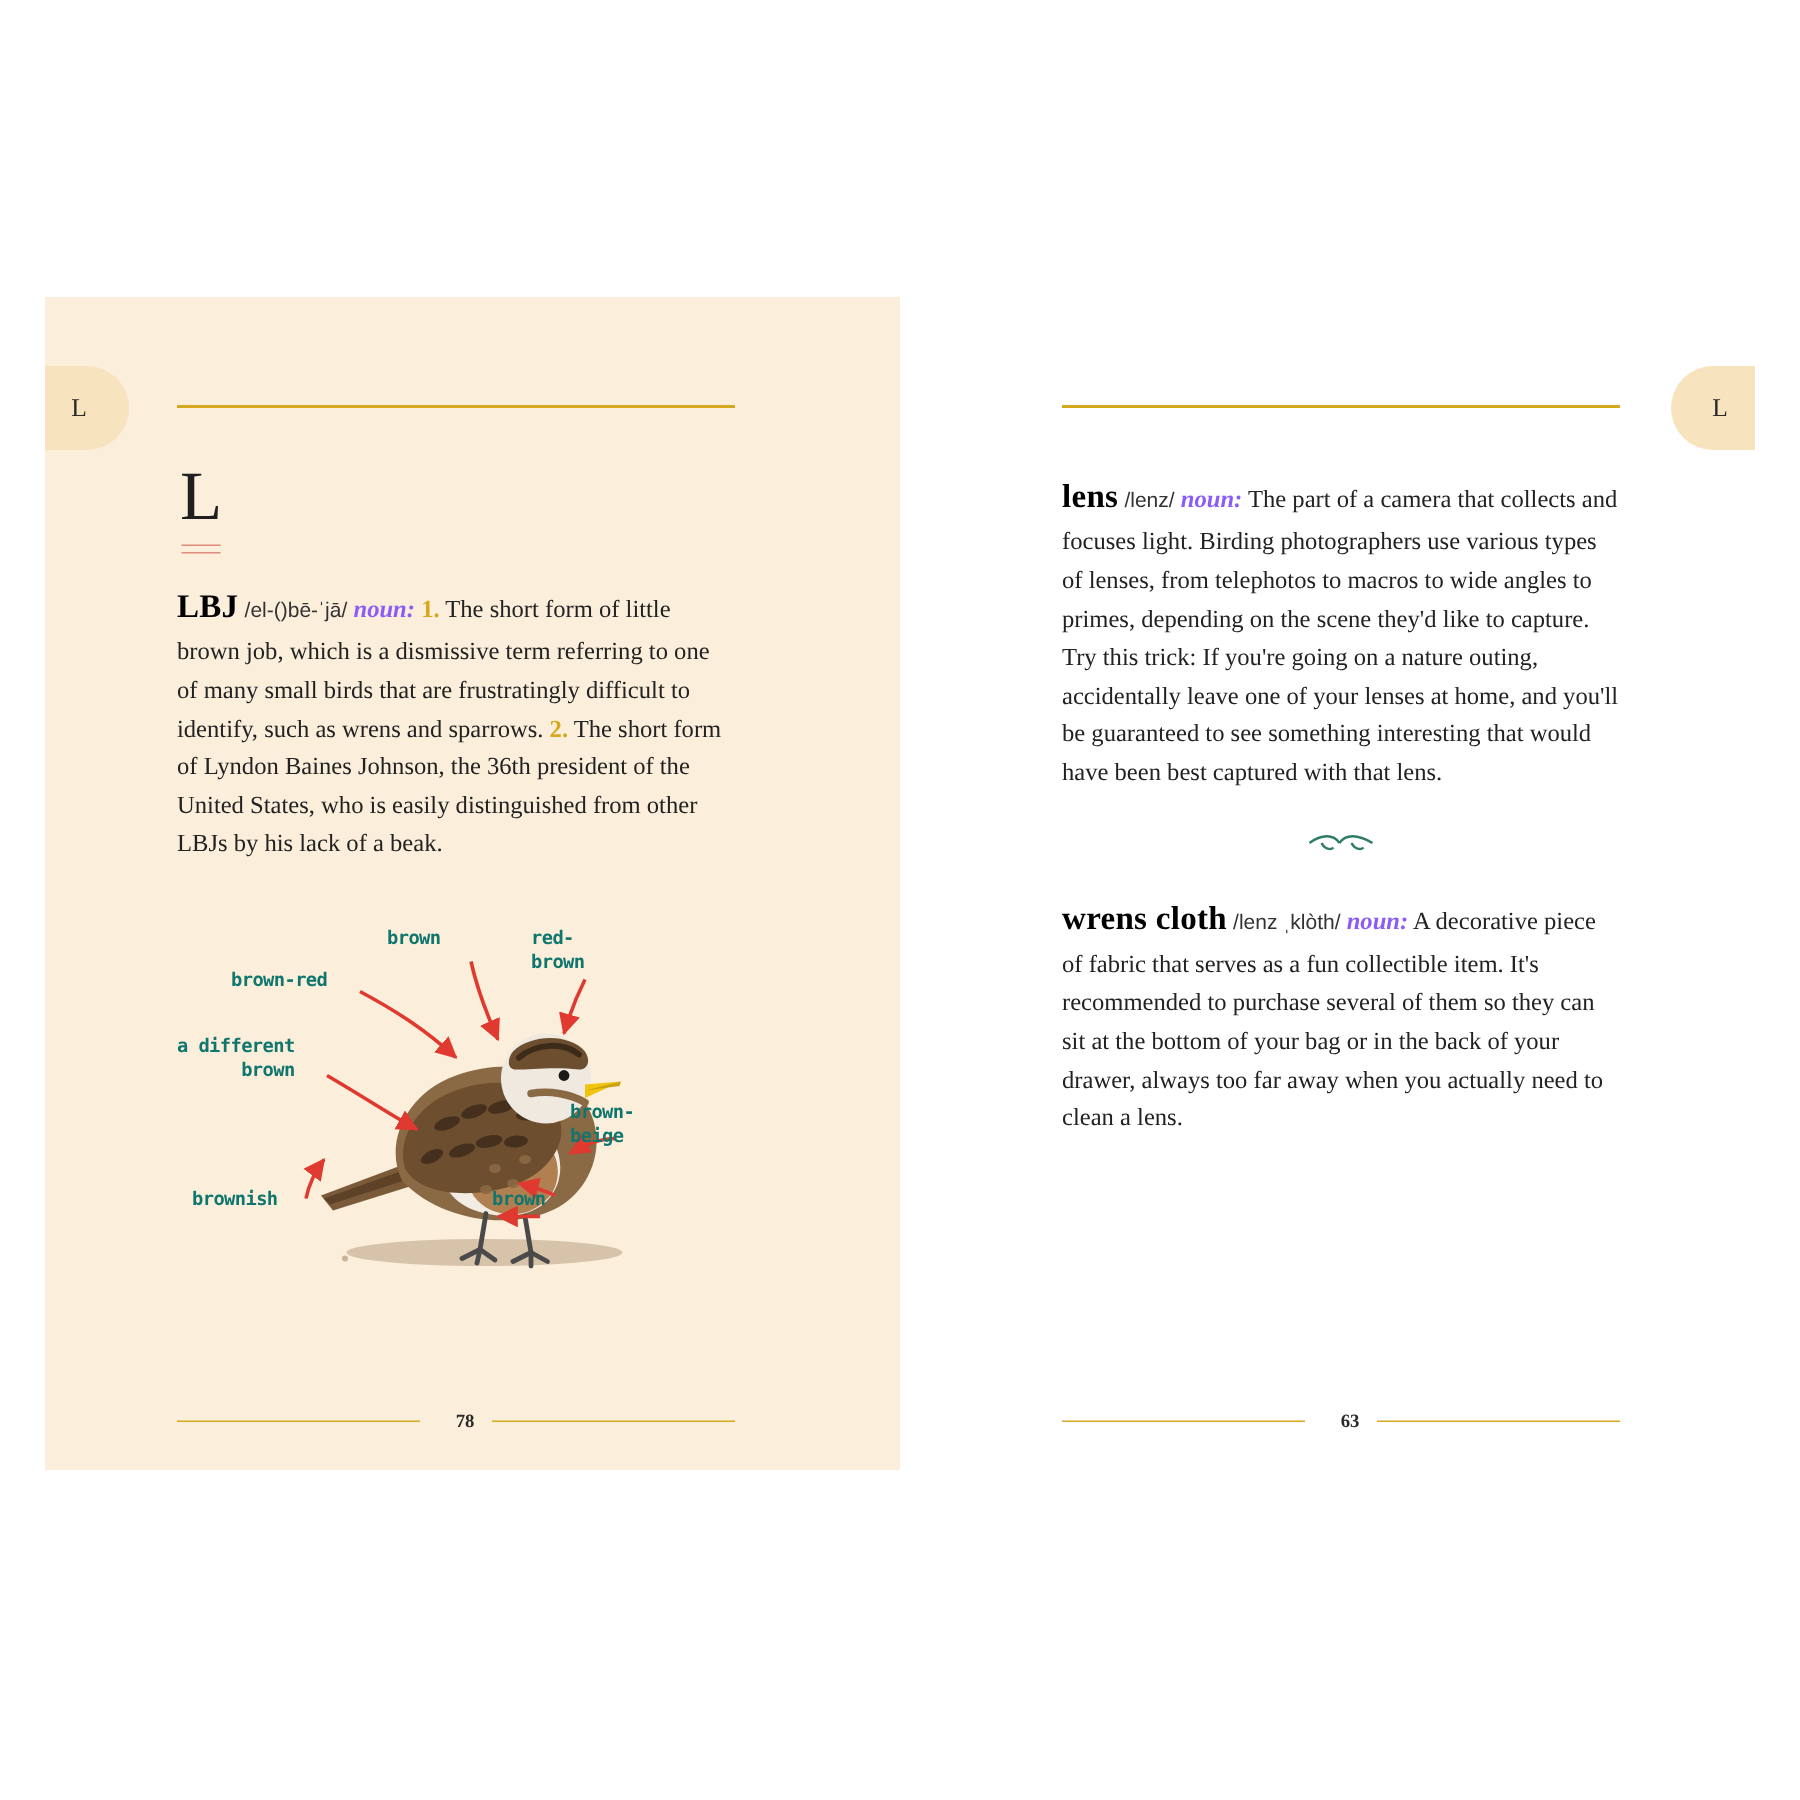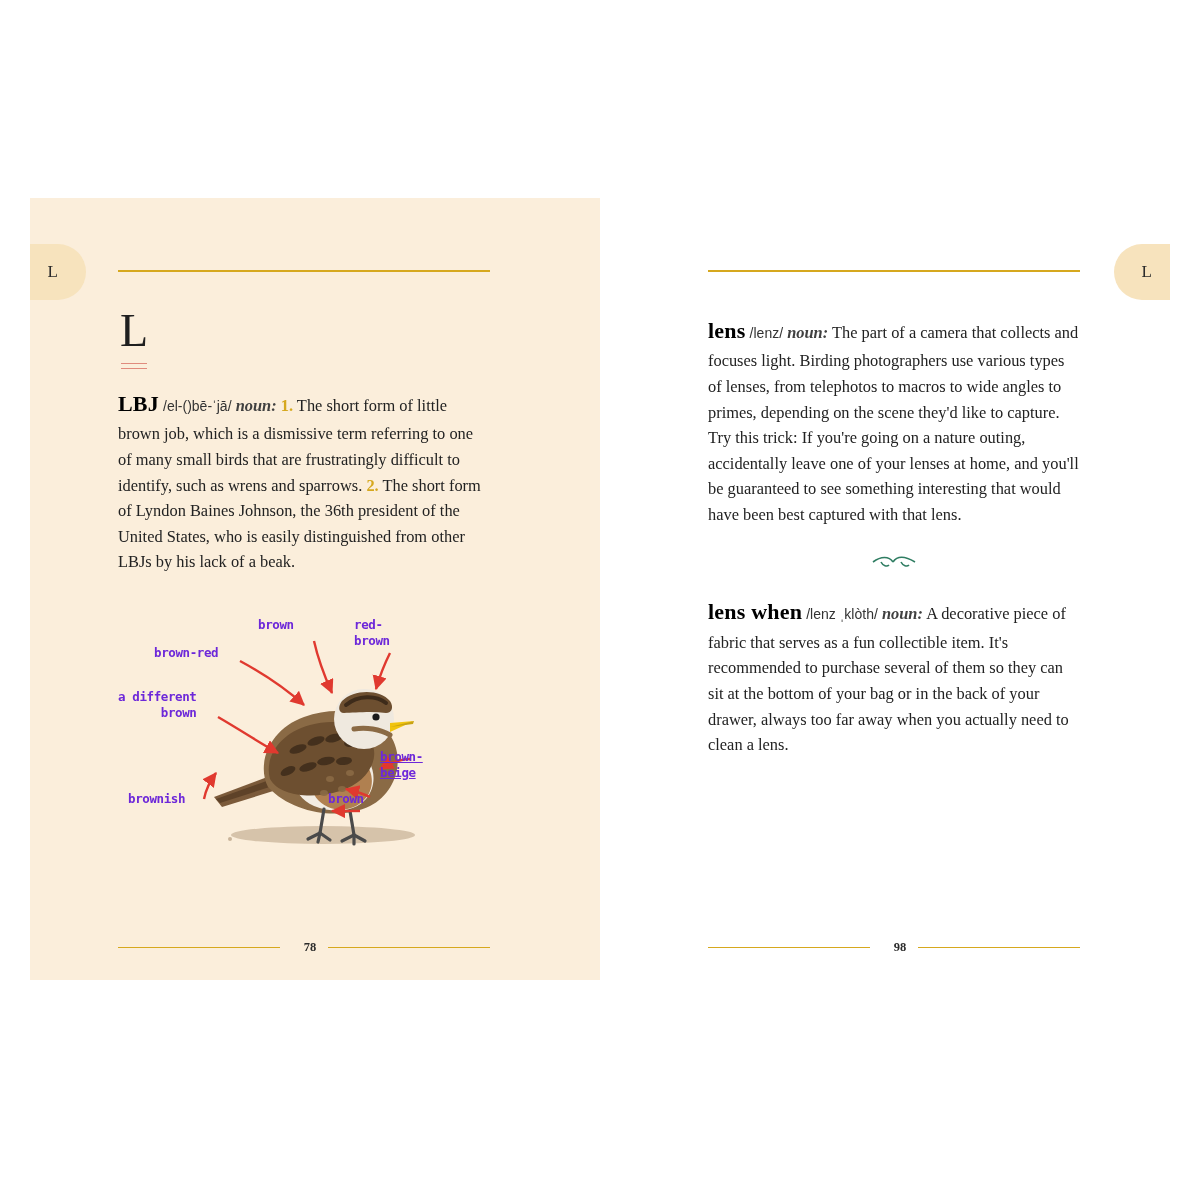--- a/index.html
+++ b/index.html
@@ -155,21 +155,21 @@
   }
   .pron {
     font-family: "Liberation Sans", sans-serif;
     font-size: 14px;
     color: #333333;
     text-align: right;
   }
   .pos {
     font-style: italic;
     font-weight: bold;
-    color: #404040;
+    color: #8b5cf6;
   }
   .sensenum {
     color: #d6a81e;
     font-weight: bold;
   }
 
   
   .ornament {
     text-align: center;
     margin: 26px 0 6px 0;
@@ -181,21 +181,21 @@
     position: relative;
     width: 372px;
     height: 268px;
     margin-top: 26px;
   }
   .label {
     position: absolute;
     font-family: "DejaVu Sans Mono", monospace;
     font-size: 12.5px;
     line-height: 1.25;
-    color: #6d28d9;
+    color: #0f766e;
     font-weight: bold;
     letter-spacing: -0.4px;
   }
 </style>
 </head>
 <body>
 
 <div class="spread">
 
   <div class="page-left"></div>
@@ -290,21 +290,21 @@
           <path d="M252 196 C244 192 236 190 228 188"></path>
           <path d="M86 198 C88 188 92 180 98 172"></path>
           <path d="M242 210 C232 210 224 210 214 210"></path>
         </g>
       </svg>
 
       <div class="label" style="left:140px; top:16px;">brown</div>
       <div class="label" style="left:236px; top:16px; line-height:1.3;">red-<br>brown</div>
       <div class="label" style="left:36px; top:44px;text-align:center;">brown-red</div>
       <div class="label" style="left:0px; top:88px; line-height:1.3;text-align:right;">a different<br>&nbsp;&nbsp;brown</div>
-      <div class="label" style="left:262px; top:148px; line-height:1.3;text-decoration:underline;">brown-<br>beige</div>
+      <div class="label" style="left:262px; top:132px; line-height:1.3;">brown-<br>beige</div>
       <div class="label" style="left:10px; top:190px;">brownish</div>
       <div class="label" style="left:210px; top:190px;">brown</div>
     </div>
   </div>
 
   <div class="footer footer-left">
     <div class="fline"></div>
     <div class="pno">78</div>
     <div class="fline"></div>
   </div>
@@ -325,25 +325,25 @@
     <div class="ornament">
       <svg width="46" height="18" viewBox="0 0 46 18">
         <path d="M2 9 C10 3 18 3 22 9" stroke="#2f7d62" stroke-width="1.6" fill="none"></path>
         <path d="M22 9 C26 3 34 3 44 9" stroke="#2f7d62" stroke-width="1.6" fill="none"></path>
         <path d="M10 9 C12 13 16 14 18 12" stroke="#2f7d62" stroke-width="1.6" fill="none"></path>
         <path d="M30 9 C32 13 36 14 38 12" stroke="#2f7d62" stroke-width="1.6" fill="none"></path>
       </svg>
     </div>
 
     <div class="entry">
-      <span class="headword">lens when</span>
+      <span class="headword">wrens cloth</span>
       <span class="pron">/lenz ˌklòth/</span>
       <span class="pos">noun:</span><span> A decorative piece of fabric that serves as a fun collectible item. It's recommended to purchase several of them so they can sit at the bottom of your bag or in the back of your drawer, always too far away when you actually need to clean a lens.</span>
     </div>
   </div>
 
   <div class="footer footer-right">
     <div class="fline"></div>
-    <div class="pno">98</div>
+    <div class="pno">63</div>
     <div class="fline"></div>
   </div>
 
 </div>
 
 </body></html>

